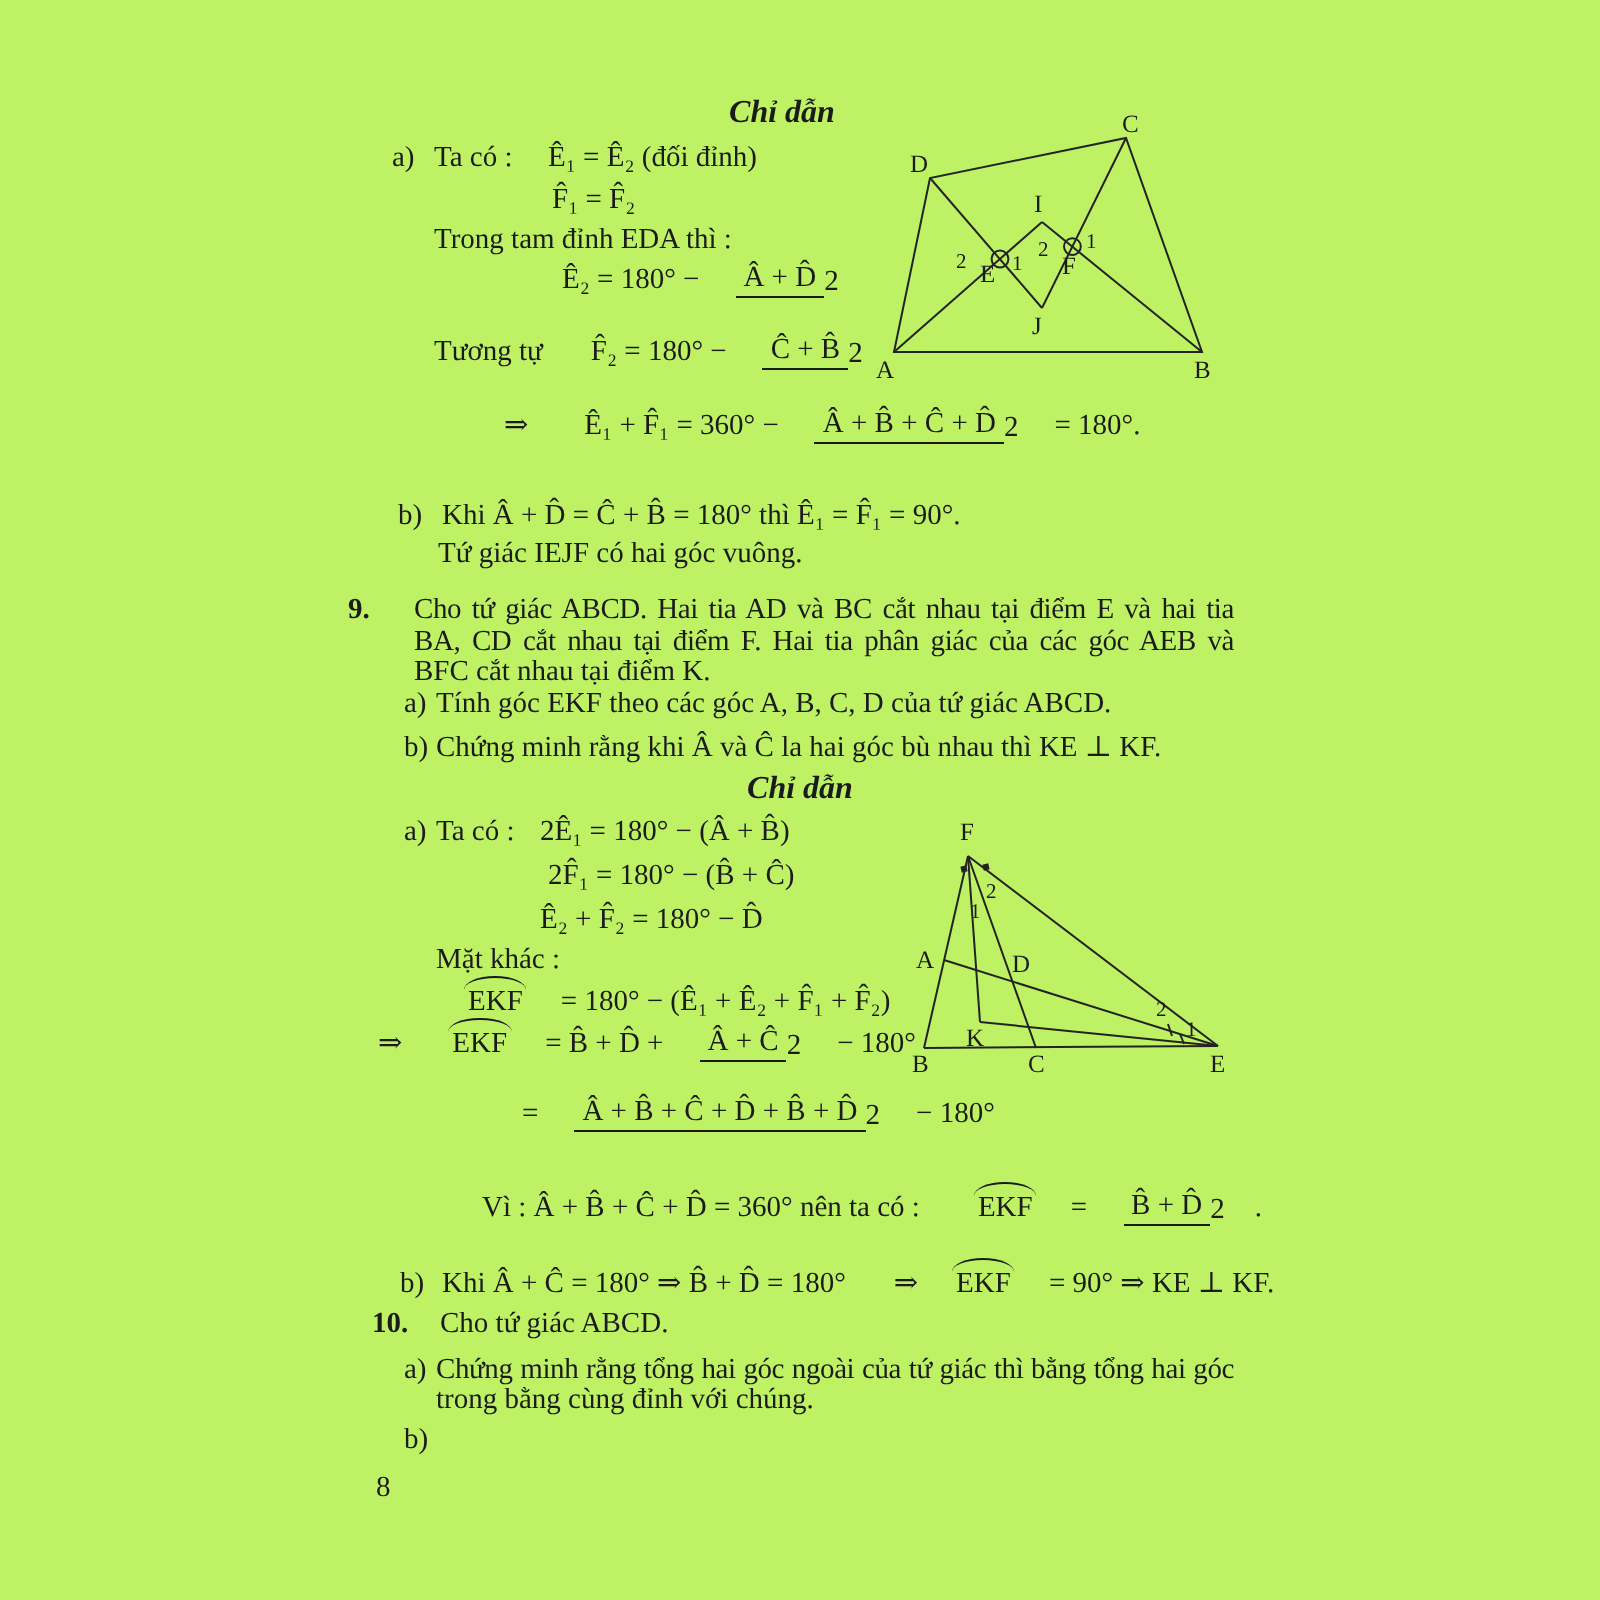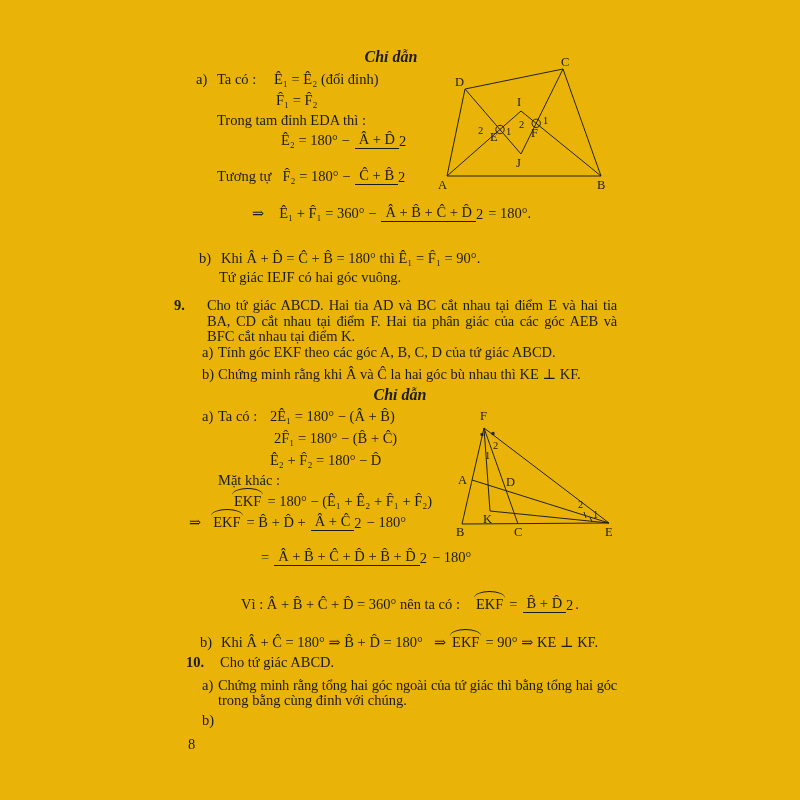--- a/index.html
+++ b/index.html
@@ -1,22 +1,22 @@
 <!DOCTYPE html>
 <html><head>
 <meta charset="utf-8">
 <style>
   html,body{margin:0;padding:0;background:#ffffff;}
-  .page{position:relative;width:800px;height:800px;background:#eab308;
+  .page{position:relative;width:800px;height:800px;background:#bef264;
         font-family:"Liberation Serif","DejaVu Serif","DejaVu Sans",serif;
         font-size:14.5px;color:#1b1b1b;overflow:hidden;}
   .t{position:absolute;white-space:nowrap;line-height:1.25;}
   .h{font-weight:700;font-style:italic;font-size:16px;text-align:center;}
   .b{font-weight:700;}
-  .row{display:flex;align-items:center;gap:5px;}
+  .row{display:flex;align-items:center;gap:18px;}
   .fr{display:inline-flex;flex-direction:row;align-items:center;line-height:1.12;}
   .fr .nu{border-bottom:1px solid #1b1b1b;padding:0 4px 1px;}
   .fr .de{padding-top:1px;}
   .wh{position:relative;display:inline-block;padding:0 1px;}
   .wh::before{content:"";position:absolute;left:-1px;right:-1px;top:-4px;height:6px;
               border-top:1.3px solid #1b1b1b;border-radius:50% 50% 0 0/100% 100% 0 0;}
   .jst{white-space:normal;text-align:justify;text-align-last:justify;letter-spacing:-0.2px;}
   .ml6{margin-left:6px;} .ml10{margin-left:10px;} .mln{margin-left:-3px;}
   svg.fig{position:absolute;}
   svg.fig line, svg.fig polygon, svg.fig circle{stroke:#232323;stroke-width:1;fill:none;}

